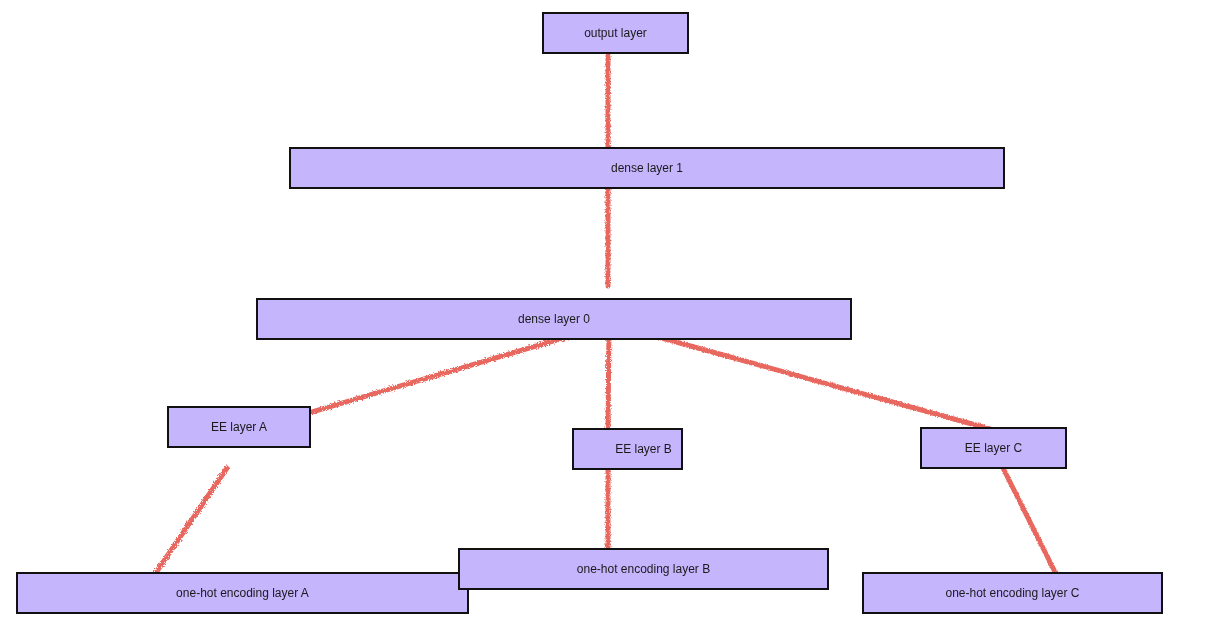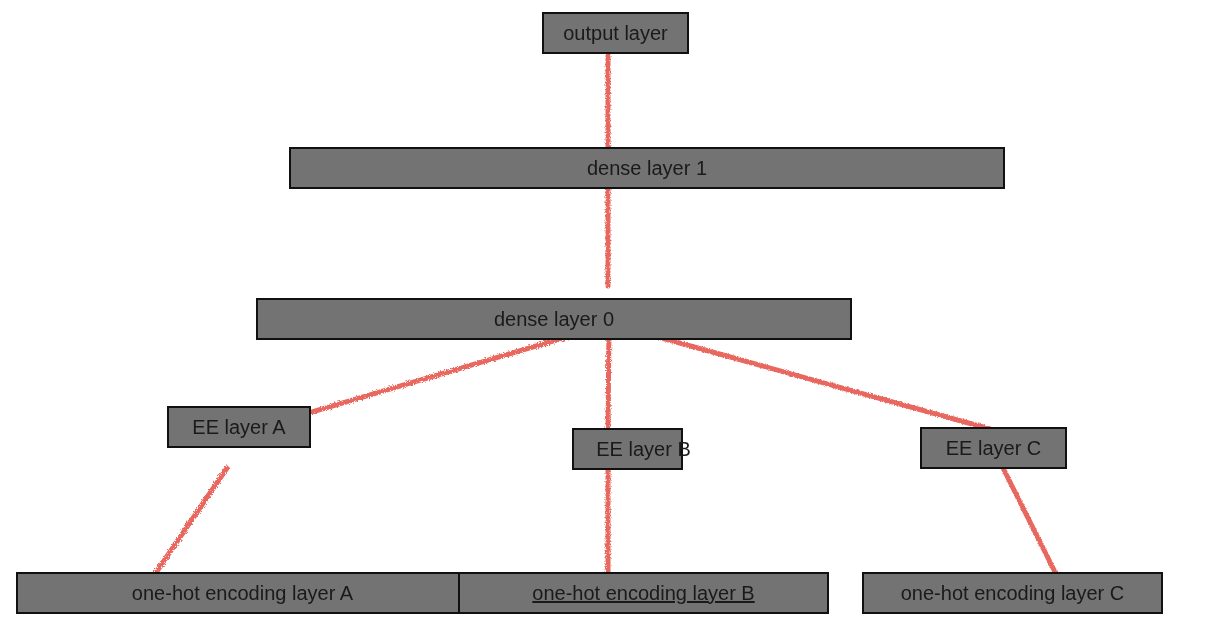--- a/index.html
+++ b/index.html
@@ -23,39 +23,39 @@
     height: 624px;
   }
   .edge {
     stroke-width: 5;
     stroke-linecap: round;
     fill: none;
   }
   .node {
     position: absolute;
     box-sizing: border-box;
-    background: #737373;
+    background: #c4b5fd;
     border: 2.5px solid #111111;
     color: #1a1a1a;
-    font-size: 20px;
+    font-size: 12px;
     display: flex;
     align-items: center;
     justify-content: center;
     text-align: center;
     white-space: nowrap;
   }
   
   .node-output  { left: 542px; top: 12px;  width: 147px; height: 42px; }
   .node-dense1  { left: 256px; top: 147px; width: 716px; height: 42px; margin-left: 33px; }
   .node-dense0  { left: 256px; top: 298px; width: 596px; height: 42px; }
   .node-ee-a    { left: 167px; top: 406px; width: 144px; height: 42px; }
   .node-ee-b    { left: 572px; top: 428px; width: 111px; height: 42px; padding-left: 32px; }
   .node-ee-c    { left: 920px; top: 427px; width: 147px; height: 42px; text-align: center; }
   .node-oh-a    { left: 16px;  top: 572px; width: 453px; height: 42px; }
-  .node-oh-b    { left: 458px; top: 572px; width: 371px; height: 42px; text-decoration: underline; }
+  .node-oh-b    { left: 458px; top: 548px; width: 371px; height: 42px; }
   .node-oh-c    { left: 862px; top: 572px; width: 301px; height: 42px; }
 </style>
 </head>
 <body>
 
 <div id="canvas">
 
   <svg id="edge-layer" viewBox="0 0 1206 624" xmlns="http://www.w3.org/2000/svg">
     <defs>
       <filter id="rough" x="-10%" y="-10%" width="120%" height="120%">

